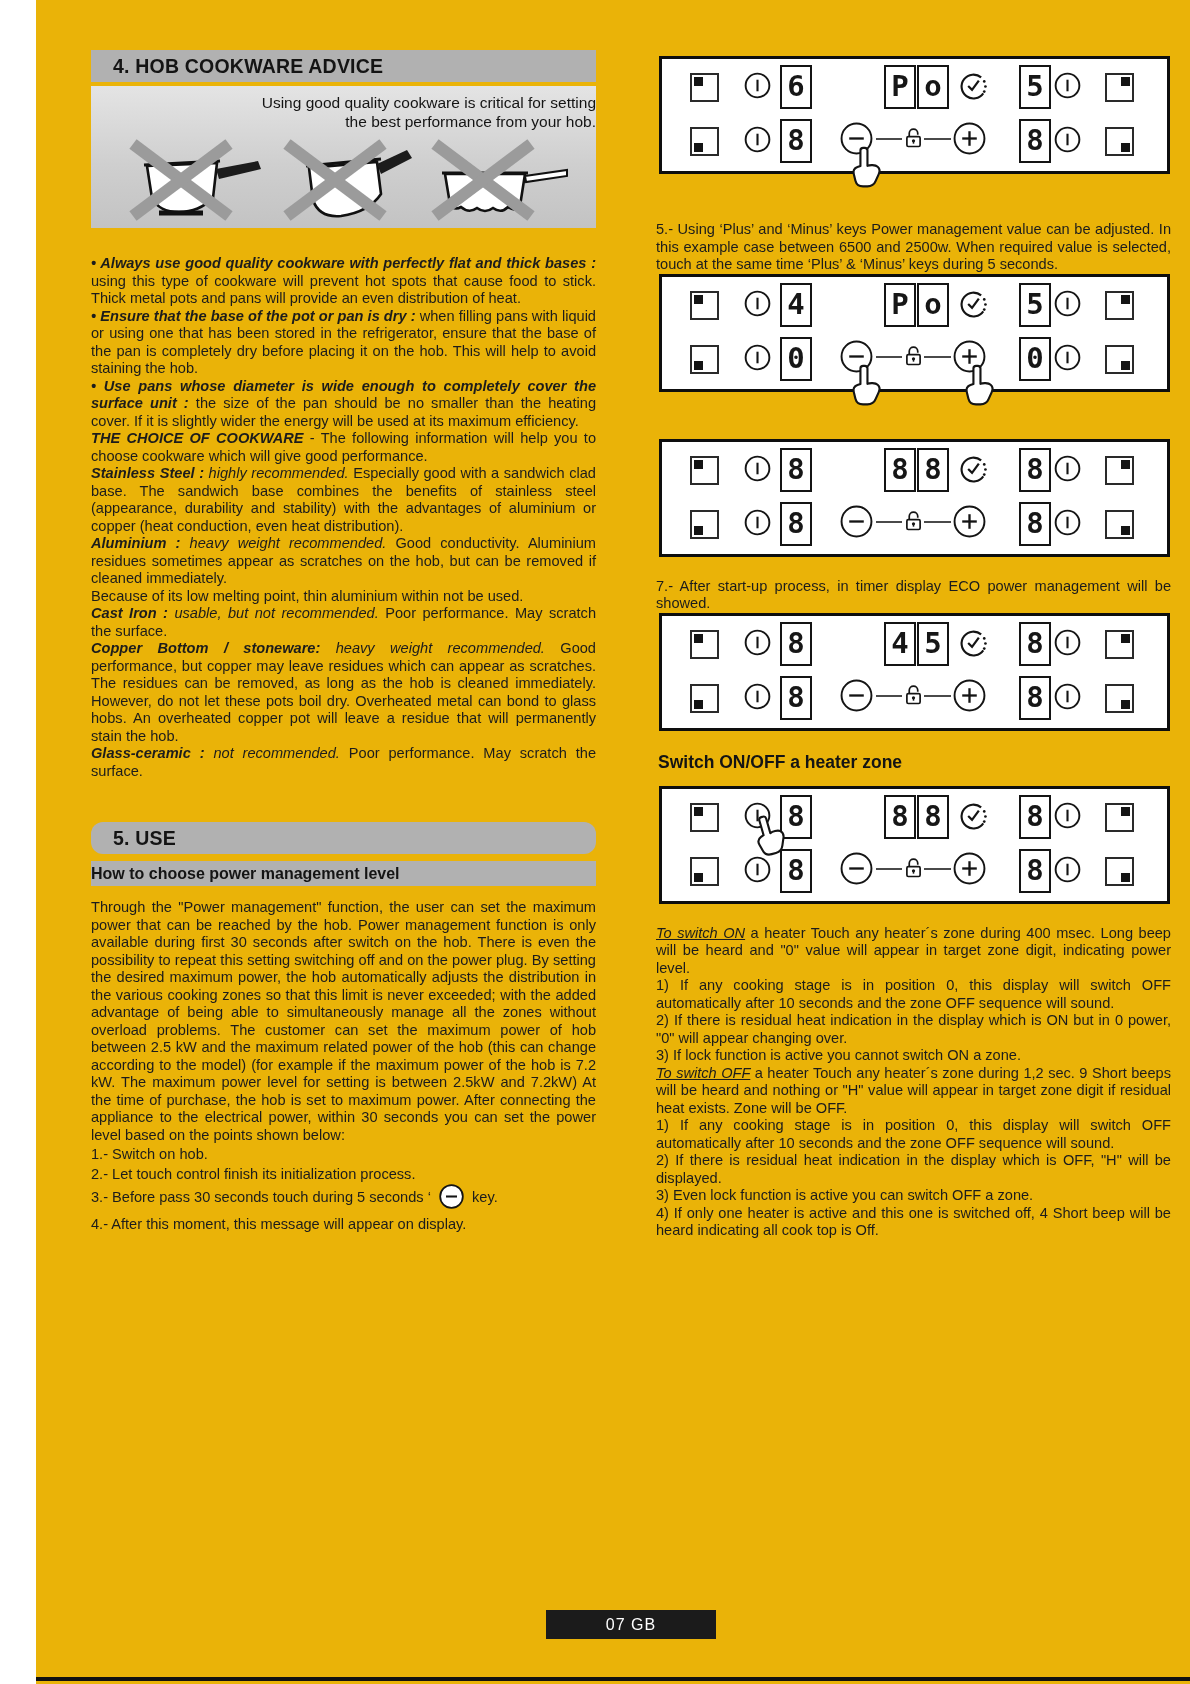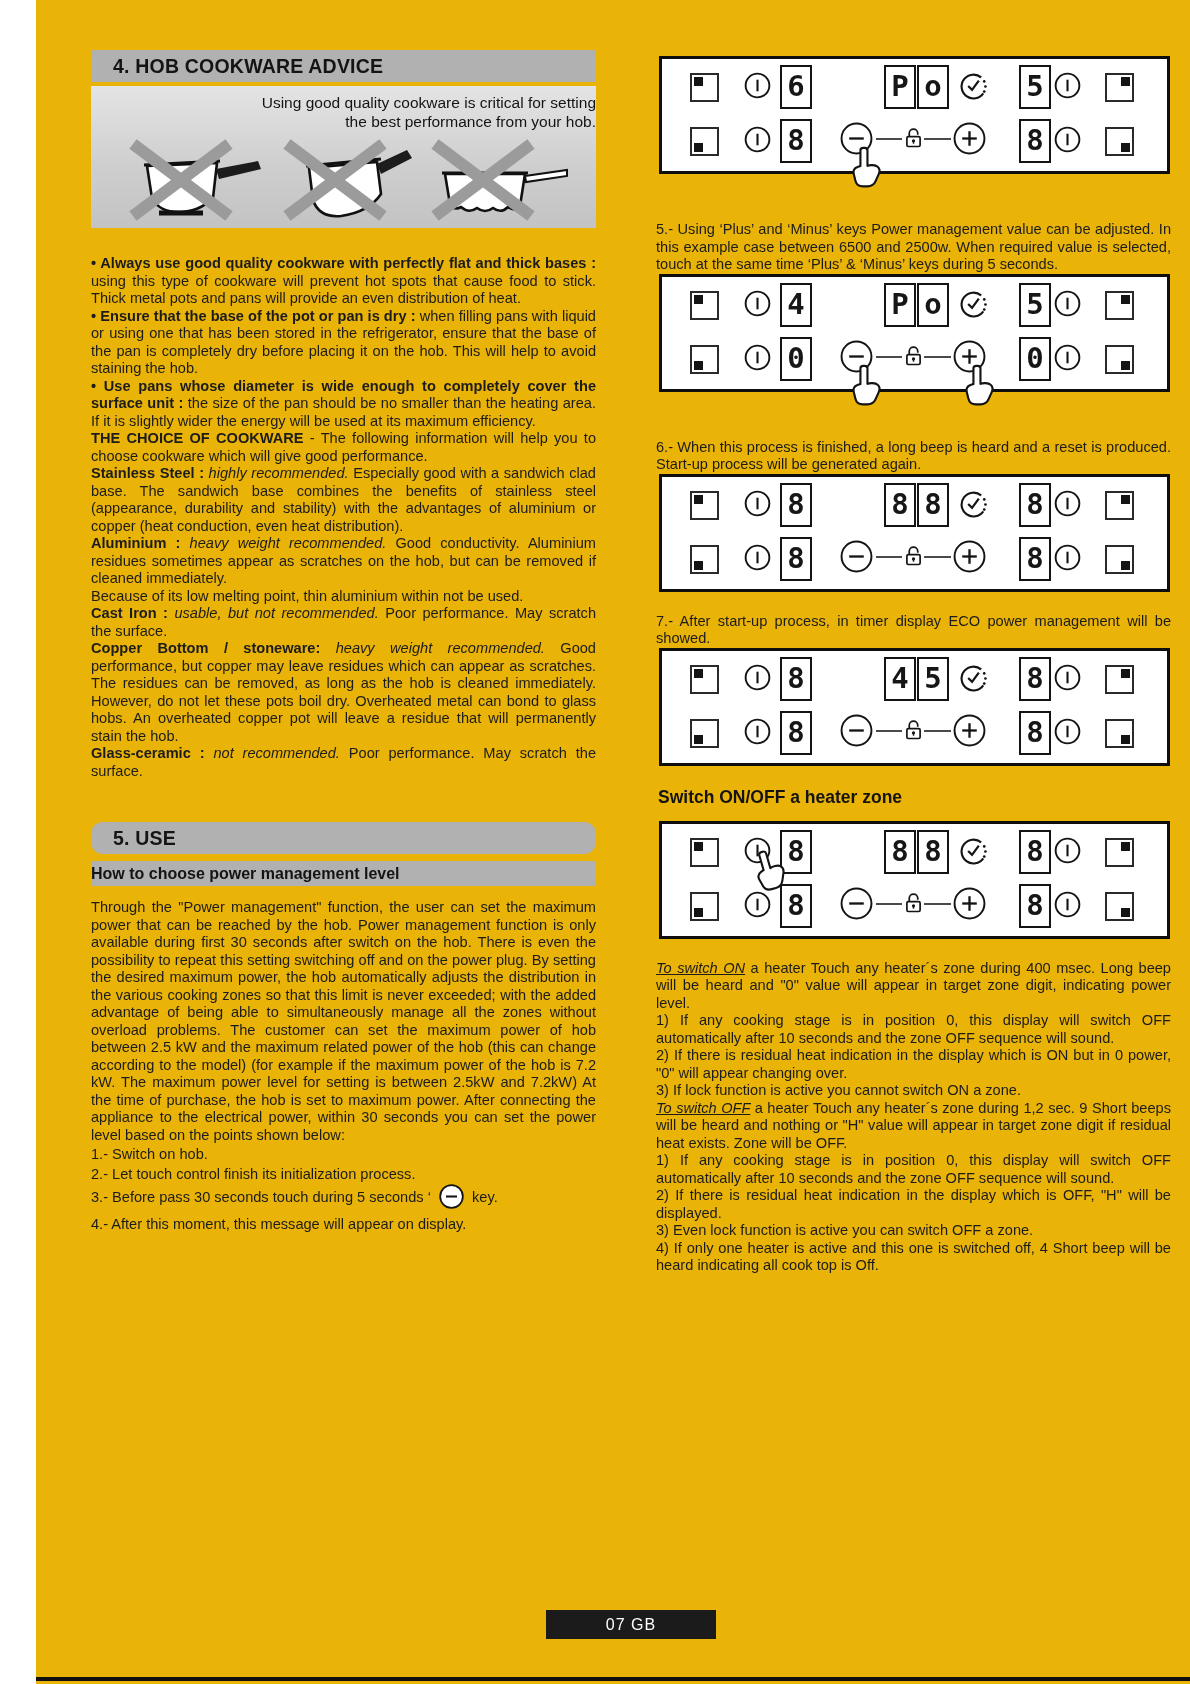--- a/index.html
+++ b/index.html
@@ -19,21 +19,21 @@
                   background:linear-gradient(180deg,#e4e4e4 0%,#cfcfcf 55%,#c3c3c3 100%);
                   margin-bottom:27px;}
   .caption{text-align:right;font-size:15.5px;line-height:19px;color:#141414;}
   .pans{display:flex;justify-content:center;gap:2px;margin-top:1px;}
   .pan svg{display:block;}
 
   p.body{margin:0;font-size:14.6px;line-height:17.5px;text-align:justify;color:#1c1c1c;}
   .mb{margin-bottom:14px;}
   .mb16{margin-bottom:16px;}
   .bold{font-weight:700;}
-  .r-b{font-weight:700;}
+  .r-b{font-weight:700;font-style:italic;}
   .r-i{font-style:italic;}
   .r-ui{font-style:italic;text-decoration:underline;}
   .steps p{line-height:20px;text-align:left;}
   .inline-icon{display:inline-block;vertical-align:-7px;margin:0 4px;}
   .switch-heading{font-size:17.5px;font-weight:700;margin:2px 0 13px 2px;color:#141414;}
 
   .cpanel{position:relative;width:505px;height:112px;border:3px solid #0e0e0e;background:#fff;
           margin:0 0 21px 3px;box-sizing:content-box;overflow:visible;}
   .cpanel.hands-below{margin-bottom:47px;}
   .cpanel > div{position:absolute;}
@@ -90,21 +90,21 @@
             <path d="M104 44 L146 38 L146 44 L105 50 Z" fill="#fff" stroke="#111" stroke-width="2"></path>
             <line x1="14" y1="12" x2="110" y2="84" stroke="#9b9b9b" stroke-width="12"></line>
             <line x1="110" y1="12" x2="14" y2="84" stroke="#9b9b9b" stroke-width="12"></line>
           </svg>
         </span>
       </div>
     </div>
 
     <p class="body"><span class="r-b">• Always use good quality cookware with perfectly flat and thick bases : </span><span class="r-n">using this type of cookware will prevent hot spots that cause food to stick. Thick metal pots and pans will provide an even distribution of heat.</span></p>
     <p class="body"><span class="r-b">• Ensure that the base of the pot or pan is dry : </span><span class="r-n">when filling pans with liquid or using one that has been stored in the refrigerator, ensure that the base of the pan is completely dry before placing it on the hob. This will help to avoid staining the hob.</span></p>
-    <p class="body mb"><span class="r-b">• Use pans whose diameter is wide enough to completely cover the surface unit : </span><span class="r-n">the size of the pan should be no smaller than the heating area. If it is slightly wider the energy will be used at its maximum efficiency.</span></p>
+    <p class="body mb"><span class="r-b">• Use pans whose diameter is wide enough to completely cover the surface unit : </span><span class="r-n">the size of the pan should be no smaller than the heating cover. If it is slightly wider the energy will be used at its maximum efficiency.</span></p>
     <p class="body mb"><span class="r-b">THE CHOICE OF COOKWARE</span><span class="r-n"> - The following information will help you to choose cookware which will give good performance.</span></p>
     <p class="body mb"><span class="r-b">Stainless Steel : </span><span class="r-i">highly recommended.</span><span class="r-n"> Especially good with a sandwich clad base. The sandwich base combines the benefits of stainless steel (appearance, durability and stability) with the advantages of aluminium or copper (heat conduction, even heat distribution).</span></p>
     <p class="body mb"><span class="r-b">Aluminium : </span><span class="r-i">heavy weight recommended.</span><span class="r-n"> Good conductivity. Aluminium residues sometimes appear as scratches on the hob, but can be removed if cleaned immediately.</span><br><span class="r-n">Because of its low melting point, thin aluminium within not be used.</span></p>
     <p class="body mb"><span class="r-b">Cast Iron : </span><span class="r-i">usable, but not recommended.</span><span class="r-n"> Poor performance. May scratch the surface.</span></p>
     <p class="body mb"><span class="r-b">Copper Bottom / stoneware: </span><span class="r-i">heavy weight recommended.</span><span class="r-n"> Good performance, but copper may leave residues which can appear as scratches. The residues can be removed, as long as the hob is cleaned immediately. However, do not let these pots boil dry. Overheated metal can bond to glass hobs. An overheated copper pot will leave a residue that will permanently stain the hob.</span></p>
     <p class="body mb"><span class="r-b">Glass-ceramic : </span><span class="r-i">not recommended.</span><span class="r-n"> Poor performance. May scratch the surface.</span></p>
 
     <div class="sec-bar use-bar">5. USE</div>
     <div class="sub-bar">How to choose power management level</div>
 
@@ -245,21 +245,20 @@
           </svg></div>
         <div class="hline" style="width: 26px; left: 214px; top: 79px;"></div>
         <div class="hline" style="width: 27px; left: 262px; top: 79px;"></div>
         <div class="hand" style="left: 184px; top: 86px;"><svg viewBox="0 0 40 48" width="37" height="45">
             <path d="M18.5 2.8c-1.6 0-2.9 1.2-2.9 2.9v16.6l-3.2 1.1c-3.3 1.2-4.9 4-4 7.7l1.8 7.2c1 4 4 6.1 8.2 6.1h4.7c4.5 0 7.5-2.1 9-5.9l3.3-7.4c1.4-3 1-6-1.2-8-2.4-2.2-8.6-2-11-.9V5.7c0-1.7-1.3-2.9-2.9-2.9z" fill="#fff" stroke="#141414" stroke-width="2.3" stroke-linejoin="round"></path>
           </svg></div>
         <div class="hand" style="left: 297px; top: 86px;"><svg viewBox="0 0 40 48" width="37" height="45">
             <path d="M18.5 2.8c-1.6 0-2.9 1.2-2.9 2.9v16.6l-3.2 1.1c-3.3 1.2-4.9 4-4 7.7l1.8 7.2c1 4 4 6.1 8.2 6.1h4.7c4.5 0 7.5-2.1 9-5.9l3.3-7.4c1.4-3 1-6-1.2-8-2.4-2.2-8.6-2-11-.9V5.7c0-1.7-1.3-2.9-2.9-2.9z" fill="#fff" stroke="#141414" stroke-width="2.3" stroke-linejoin="round"></path>
           </svg></div>
       </div>
-    <p class="body mb16">6.- When this process is finished, a long beep is heard and a reset is produced. Start-up process will be generated again.</p>
     <div class="cpanel">
         <div class="zone" style="left: 28px; top: 14px;">
           <div class="dot dot-tl"></div>
         </div>
         <div class="zone" style="left: 28px; top: 68px;">
           <div class="dot dot-bl"></div>
         </div>
         <div class="zone" style="left: 443px; top: 14px;">
           <div class="dot dot-tr"></div>
         </div>

